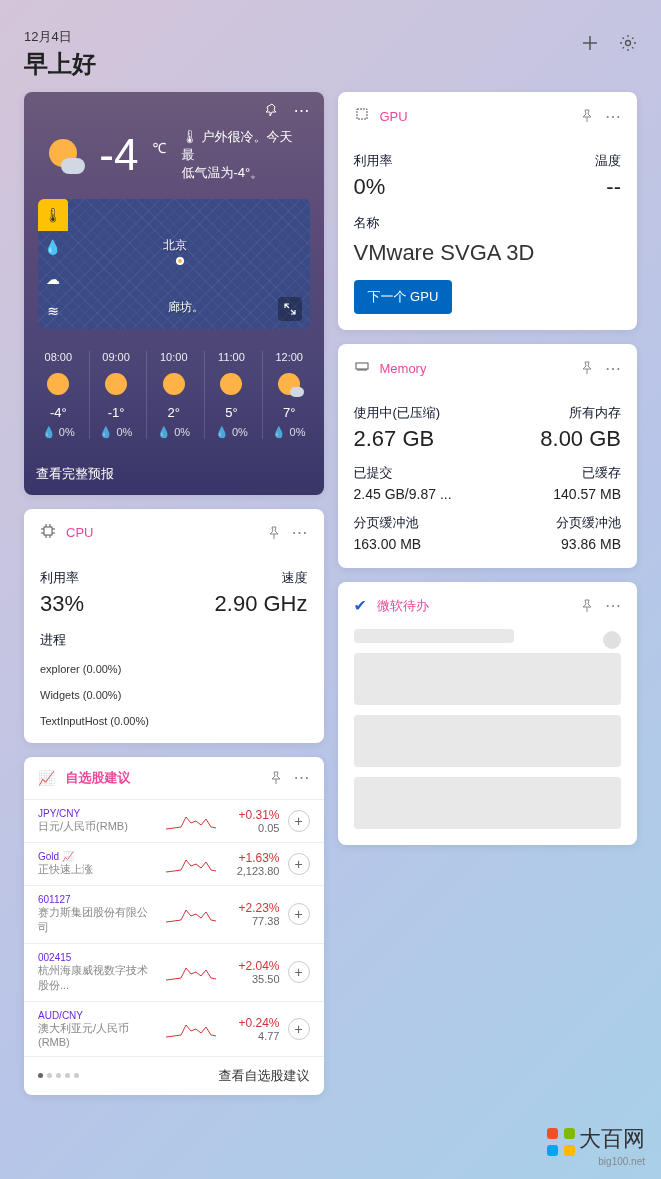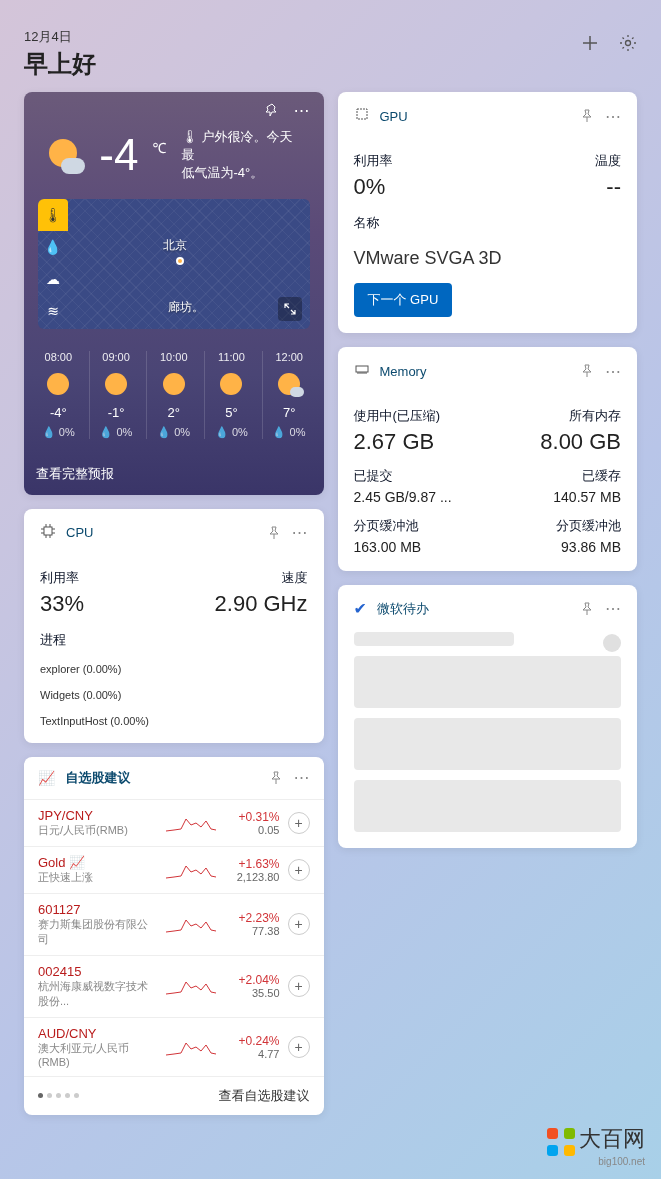--- a/index.html
+++ b/index.html
@@ -6,21 +6,21 @@
 body{width:661px;height:1179px;background:linear-gradient(135deg,#d4c5d9 0%,#c8c5e0 30%,#b8c5e8 60%,#a8d0e8 100%);overflow:hidden;position:relative}
 .top{padding:28px 24px 12px}
 .date{font-size:13px;color:#333}
 .greeting{font-size:24px;font-weight:600;color:#222;margin-top:2px}
 .topicons{position:absolute;top:34px;right:24px;display:flex;gap:20px}
 .icbtn{width:18px;height:18px;display:flex;align-items:center;justify-content:center;cursor:pointer;color:#555}
 .cols{display:flex;gap:14px;padding:0 24px}
 .col{flex:1;display:flex;flex-direction:column;gap:14px}
 .card{background:#fff;border-radius:8px;box-shadow:0 2px 8px rgba(0,0,0,0.08);overflow:hidden}
 .chead{display:flex;align-items:center;padding:14px 16px;gap:10px}
-.chead .ttl{flex:1;font-size:13px;color:#0c4a6e}
+.chead .ttl{flex:1;font-size:13px;color:#ec4899}
 .pinic,.moreic{width:16px;height:16px;cursor:pointer;color:#888;display:flex;align-items:center;justify-content:center}
 .weather{background:linear-gradient(180deg,#6b5a7a 0%,#5a4a78 35%,#4a4575 70%,#3a3568 100%);color:#fff;position:relative}
 .whd{display:flex;justify-content:flex-end;padding:10px 14px;gap:14px}
 .wmain{display:flex;align-items:center;padding:0 20px 8px;gap:14px}
 .sunic{width:42px;height:42px;position:relative}
 .sunic::before{content:"";position:absolute;width:28px;height:28px;background:#ffb347;border-radius:50%;top:5px;left:5px}
 .sunic::after{content:"";position:absolute;width:24px;height:16px;background:#cfd8e3;border-radius:12px;bottom:2px;right:0}
 .temp{font-size:44px;font-weight:300}
 .degc{font-size:14px;margin-top:-16px}
 .wdesc{font-size:13px;margin-left:1px;line-height:1.4}
@@ -48,21 +48,21 @@
 .val{font-size:22px;color:#222;margin-top:4px}
 .valr{text-align:right}
 .sm{font-size:14px}
 .proc{font-size:11px;color:#333;margin-top:14px}
 .btn{background:#0067c0;color:#fff;border:0;padding:8px 14px;border-radius:4px;font-size:13px;margin-top:14px;cursor:pointer}
 .stock .chead{padding:12px 14px}
 .stkic{color:#00a651;font-size:14px;font-weight:bold}
 .stkt{font-weight:600;font-size:14px;color:#333}
 .srow{display:flex;align-items:center;padding:8px 14px;border-top:1px solid #eee;gap:8px}
 .sname{flex:1}
-.sname .sym{font-size:13px;color:#b91c1c}
+.sname .sym{font-size:10px;color:#6d28d9}
 .sname .sub{font-size:11px;color:#888}
 .schart{width:50px;height:24px;position:relative}
 .schart svg{width:100%;height:100%}
 .svals{text-align:right;min-width:56px}
 .schg{font-size:12px;color:#d13438;font-weight:500}
 .sprc{font-size:11px;color:#666}
 .sadd{width:22px;height:22px;border:1px solid #ccc;border-radius:50%;display:flex;align-items:center;justify-content:center;font-size:14px;color:#666;cursor:pointer}
 .sfoot{display:flex;align-items:center;padding:10px 14px;border-top:1px solid #eee}
 .pdots{display:flex;gap:4px;flex:1}
 .pdots span{width:5px;height:5px;background:#ccc;border-radius:50%}
@@ -325,21 +325,21 @@
       <div>
               <div class="lbl">利用率</div>
               <div class="val">0%</div>
             </div>
       <div class="valr">
               <div class="lbl">温度</div>
               <div class="val">--</div>
             </div>
     </div>
     <div class="lbl" style="margin-top:14px">名称</div>
-    <div class="proc" style="margin-top:16px;font-size:18px">VMware SVGA 3D</div>
+    <div class="proc" style="margin-top:8px;font-size:22px">VMware SVGA 3D</div>
     <button class="btn">下一个 GPU</button>
   </div>
 </div>
 
 <div class="card">
   <div class="chead">
     <span><svg width="16" height="16" viewBox="0 0 16 16">
               <rect x="2" y="5" width="12" height="6" stroke="#555" fill="none"></rect>
               <path d="M4 11v2M6 11v2M8 11v2M10 11v2M12 11v2" stroke="#555"></path>
             </svg></span>

